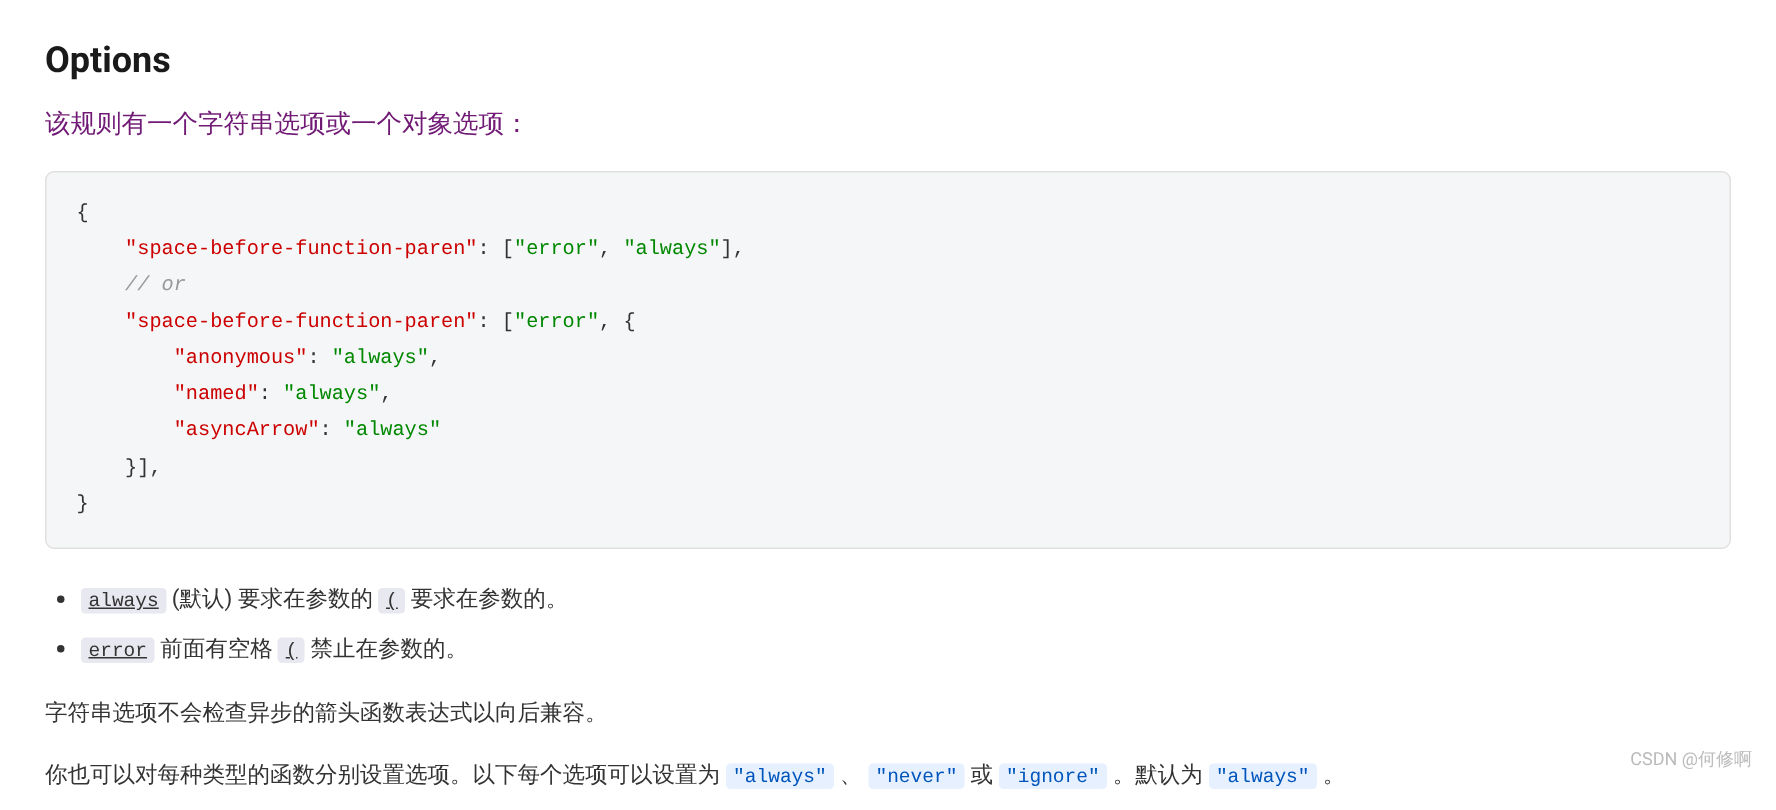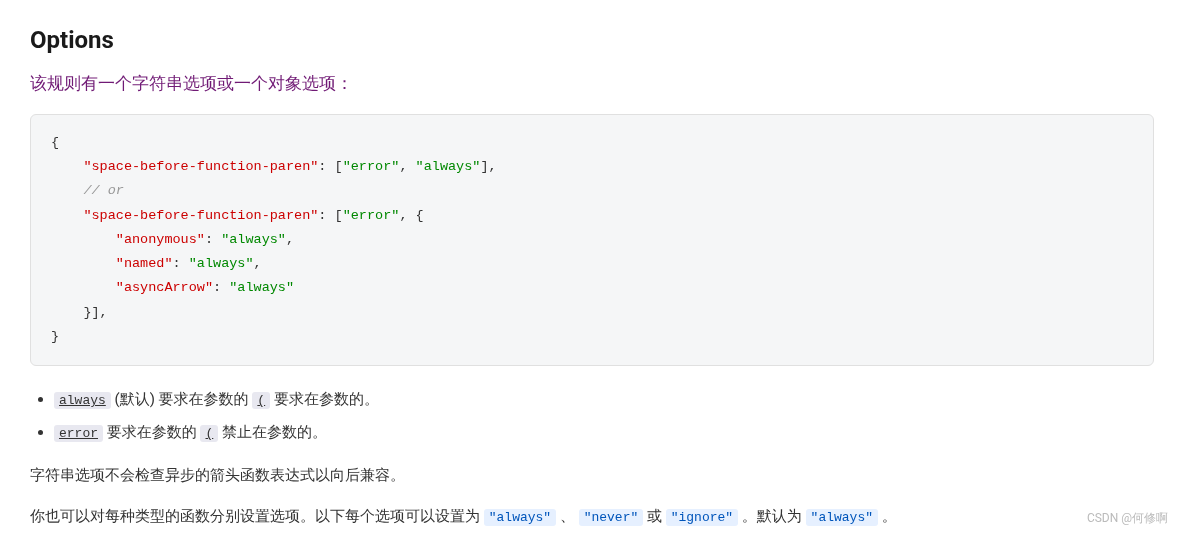--- a/index.html
+++ b/index.html
@@ -71,21 +71,21 @@
       color: #0055bb;
     }
     .para {
       font-size: 15px;
       margin-bottom: 14px;
       line-height: 1.8;
       color: #333;
     }
     .watermark {
       position: fixed;
-      bottom: 12px;
+      bottom: 24px;
       right: 16px;
       font-size: 12px;
       color: #bbb;
     }
   </style>
 </head>
 <body>
 
 <h1>Options</h1>
 
@@ -105,21 +105,21 @@
 
 <ul>
   <li>
     <code class="inline-code">always</code>
     <span> (默认) 要求在参数的 </span>
     <code class="inline-code">(</code>
     <span> 要求在参数的。</span>
   </li>
   <li>
     <code class="inline-code">error</code>
-    <span> 要求在参数的 </span>
+    <span> 前面有空格 </span>
     <code class="inline-code">(</code>
     <span> 禁止在参数的。</span>
   </li>
 </ul>
 
 <p class="para">字符串选项不会检查异步的箭头函数表达式以向后兼容。</p>
 
 <p class="para">
   <span>你也可以对每种类型的函数分别设置选项。以下每个选项可以设置为 </span>
   <code class="inline-code-blue">"always"</code>

